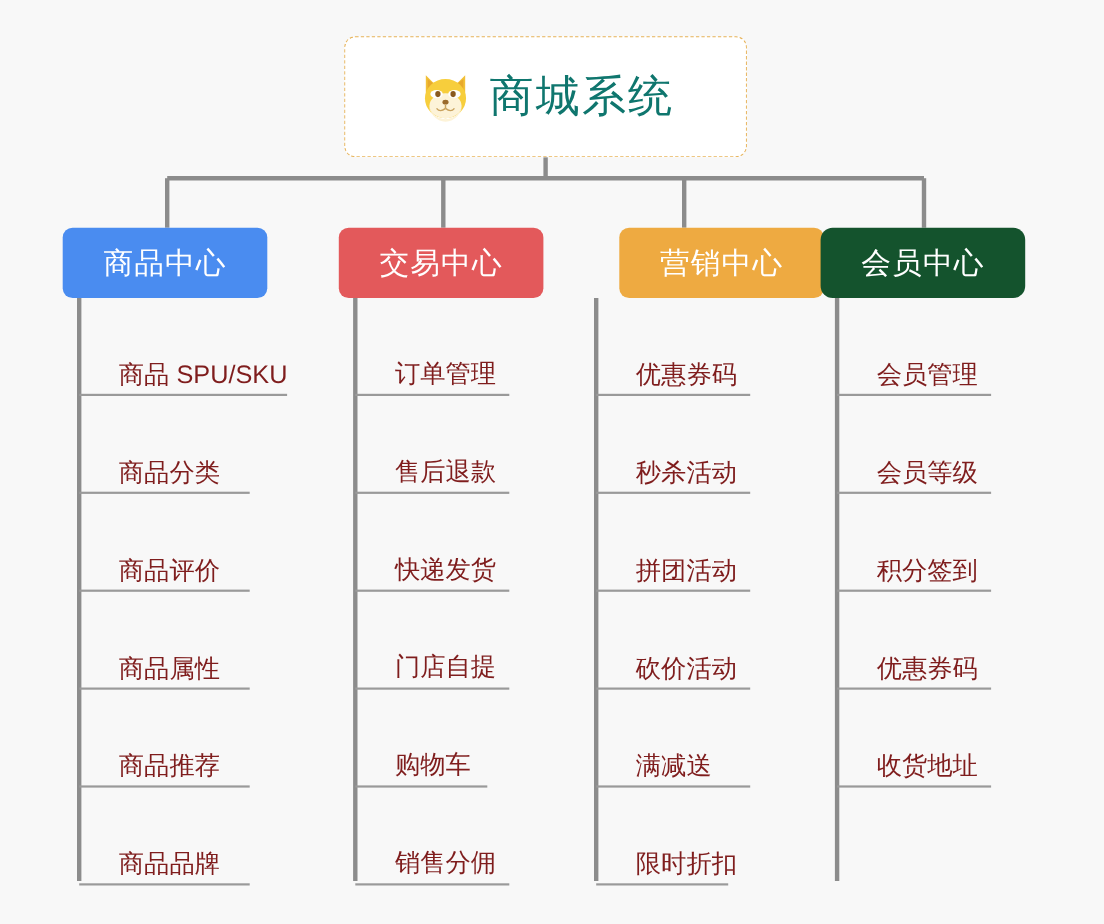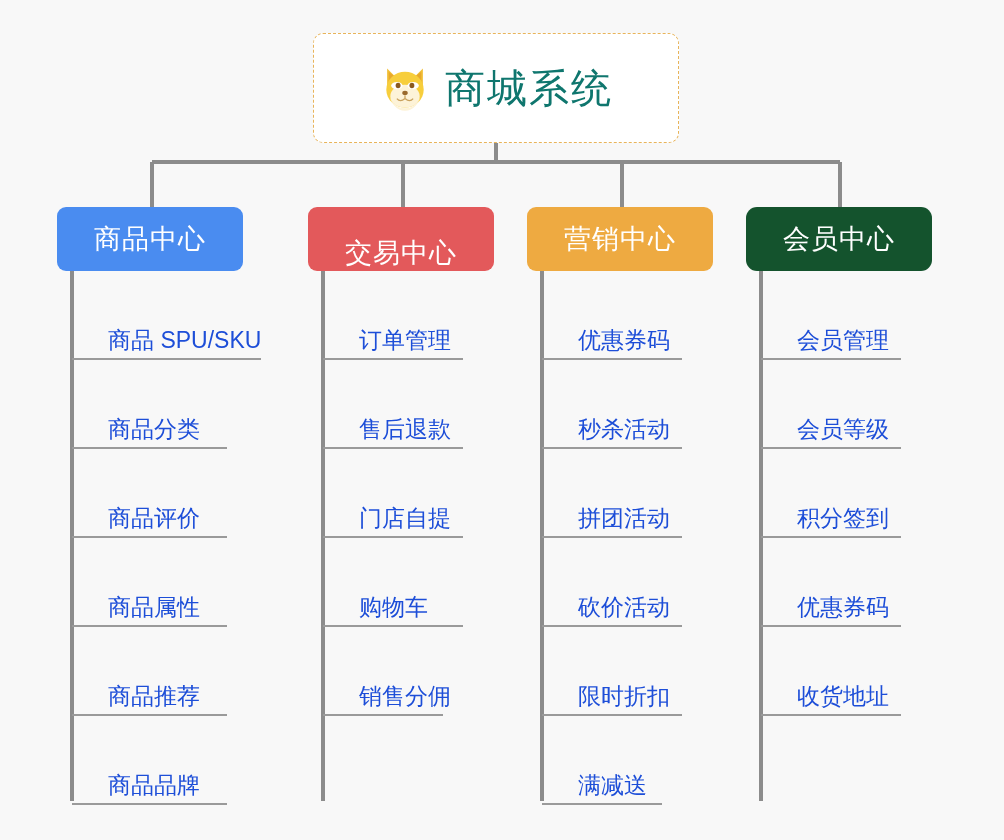--- a/index.html
+++ b/index.html
@@ -96,29 +96,29 @@
   .leaf-underline {
     border-bottom: 2px solid #9a9a9a;
     padding: 0 0 5px 0;
     display: flex;
     align-items: flex-end;
     width: 100%;
   }
 
   .leaf-label {
     font-size: 23px;
-    color: #1d4ed8;
+    color: #7f1d1d;
     white-space: nowrap;
     padding-left: 36px;
     line-height: 1.15;
   }
 
   
   .branch[data-col="0"] .leaf-underline { width: 155px; }
-  .branch[data-col="1"] .leaf-underline { width: 140px; }
+  .branch[data-col="1"] .leaf-underline { width: 140px; font-family: Liberation Serif, serif; }
   .branch[data-col="2"] .leaf-underline { width: 140px; }
   .branch[data-col="3"] .leaf-underline { width: 140px; }
 
   .branch[data-col="0"] .leaf-item:nth-child(1) .leaf-underline { width: 198px; }
   .branch[data-col="1"] .leaf-item:nth-child(5) .leaf-underline { width: 120px; }
   .branch[data-col="2"] .leaf-item:nth-child(6) .leaf-underline { width: 120px; }
 </style>
 </head>
 <body>
 
@@ -194,53 +194,58 @@
             </div>
           </li>
           <li class="leaf-item">
             <div class="leaf-underline">
               <span class="leaf-label">商品品牌</span>
             </div>
           </li>
         </ul>
       </div>
       <div class="branch" data-col="1" style="left: 308px; width: 186px;">
-        <div class="branch-header" style="background: rgb(227, 89, 91); width: 186px; align-items: flex-end;">
+        <div class="branch-header" style="background: rgb(227, 89, 91); width: 186px;">
           <span>交易中心</span>
         </div>
         <ul class="leaf-list">
           <li class="leaf-item">
             <div class="leaf-underline">
               <span class="leaf-label">订单管理</span>
             </div>
           </li>
           <li class="leaf-item">
             <div class="leaf-underline">
               <span class="leaf-label">售后退款</span>
             </div>
           </li>
           <li class="leaf-item">
             <div class="leaf-underline">
+              <span class="leaf-label">快递发货</span>
+            </div>
+          </li>
+          <li class="leaf-item">
+            <div class="leaf-underline">
               <span class="leaf-label">门店自提</span>
             </div>
           </li>
           <li class="leaf-item">
             <div class="leaf-underline">
               <span class="leaf-label">购物车</span>
             </div>
           </li>
           <li class="leaf-item">
             <div class="leaf-underline">
               <span class="leaf-label">销售分佣</span>
             </div>
           </li>
         </ul>
       </div>
       <div class="branch" data-col="2" style="left: 527px; width: 186px;">
-        <div class="branch-header" style="background: rgb(238, 170, 65); width: 186px;">
+        <div class="branch-header" style="background: rgb(238, 170, 65); width: 186px; margin-left: 36px;">
           <span>营销中心</span>
         </div>
         <ul class="leaf-list">
           <li class="leaf-item">
             <div class="leaf-underline">
               <span class="leaf-label">优惠券码</span>
             </div>
           </li>
           <li class="leaf-item">
             <div class="leaf-underline">
@@ -252,26 +257,26 @@
               <span class="leaf-label">拼团活动</span>
             </div>
           </li>
           <li class="leaf-item">
             <div class="leaf-underline">
               <span class="leaf-label">砍价活动</span>
             </div>
           </li>
           <li class="leaf-item">
             <div class="leaf-underline">
+              <span class="leaf-label">满减送</span>
+            </div>
+          </li>
+          <li class="leaf-item">
+            <div class="leaf-underline">
               <span class="leaf-label">限时折扣</span>
-            </div>
-          </li>
-          <li class="leaf-item">
-            <div class="leaf-underline">
-              <span class="leaf-label">满减送</span>
             </div>
           </li>
         </ul>
       </div>
       <div class="branch" data-col="3" style="left: 746px; width: 186px;">
         <div class="branch-header" style="background: #14532d; width: 186px; border-radius: 11px;">
           <span>会员中心</span>
         </div>
         <ul class="leaf-list">
           <li class="leaf-item">

